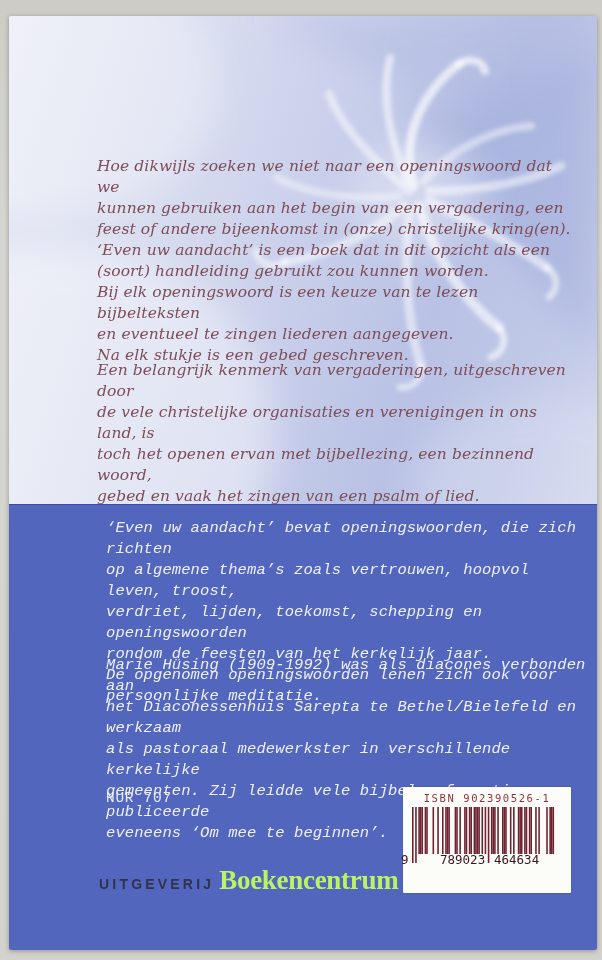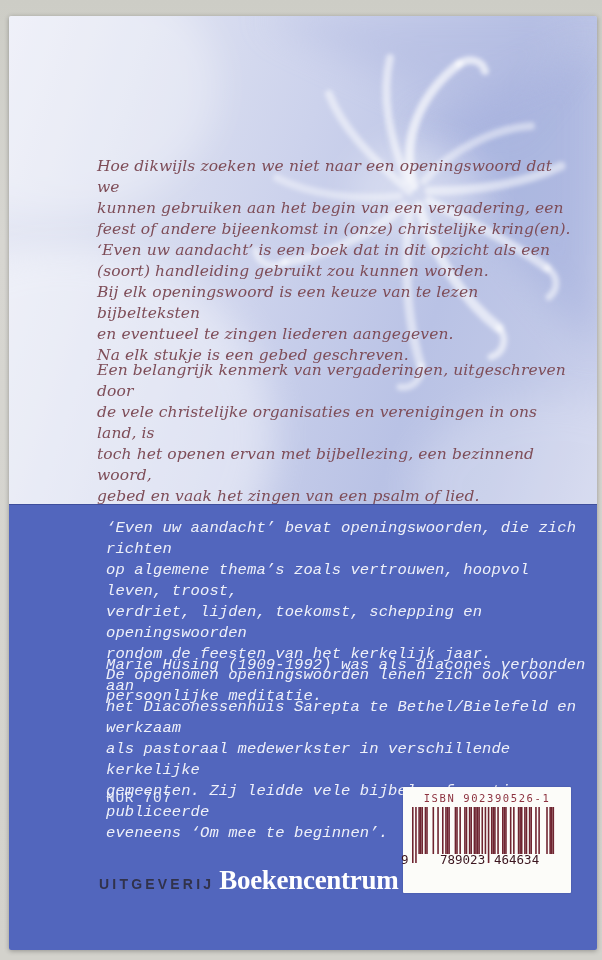--- a/index.html
+++ b/index.html
@@ -83,21 +83,21 @@
     display:flex;align-items:baseline;
   }
   .imprint{
     font-family:"Liberation Sans",sans-serif;
     font-size:14px;font-weight:bold;letter-spacing:3.2px;
     color:#31324b;margin-right:5px;
   }
   .pubname{
     font-family:"Liberation Serif",serif;
     font-size:27px;font-weight:600;letter-spacing:-.3px;
-    color:#ffffff;
+    color:#bef264;
   }
 </style>
 </head>
 <body>
 
 <div class="stage">
   <div class="cover">
 
     <div class="photo">
       <svg class="photo-art" viewBox="0 0 588 488" xmlns="http://www.w3.org/2000/svg">

